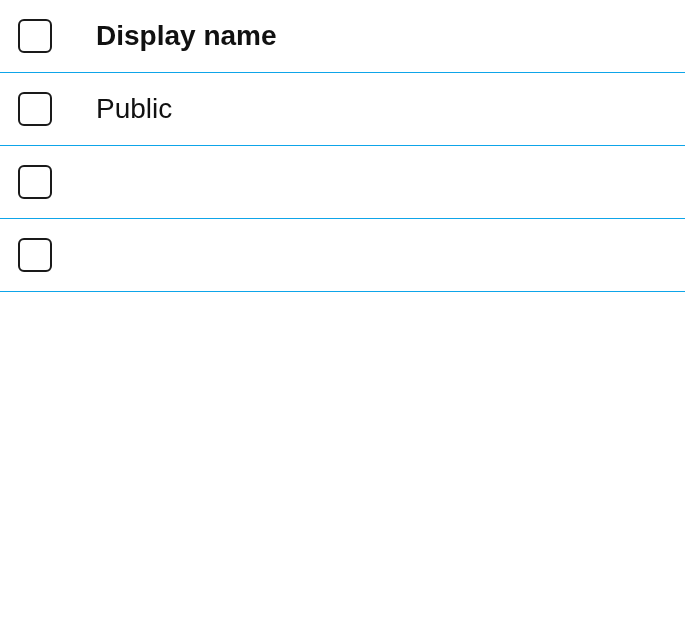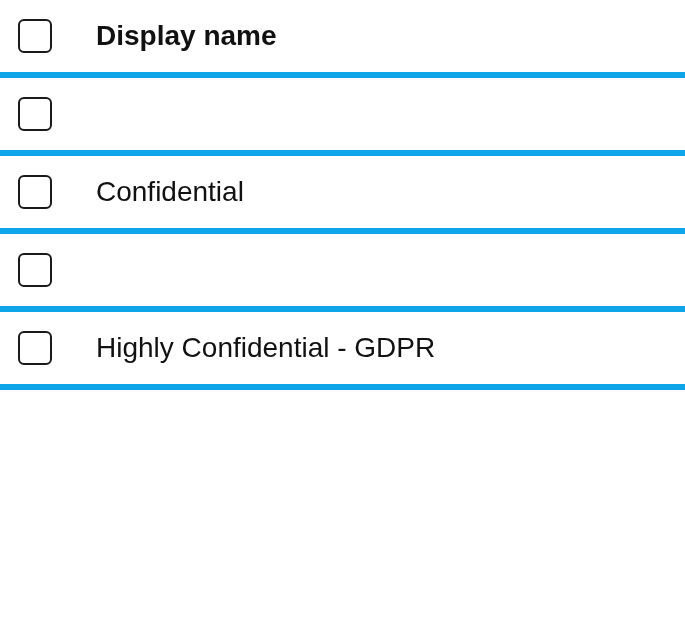--- a/index.html
+++ b/index.html
@@ -6,21 +6,21 @@
     body {
       font-family: "Segoe UI", Arial, sans-serif;
       background: #fff;
       width: 685px;
     }
     .list { width: 100%; }
     .row {
       display: flex;
       align-items: center;
       padding: 19px 18px 19px 18px;
-      border-bottom: 6px solid #0ea5e9;
+      border-bottom: 1px solid #0ea5e9;
       gap: 44px;
     }
     .row:first-child {
       border-top: none;
     }
     .checkbox {
       width: 34px;
       height: 34px;
       min-width: 34px;
       border: 2.5px solid #1a1a1a;
@@ -53,25 +53,21 @@
 </head>
 <body>
 
 <div class="list">
   <div class="row header">
     <input type="checkbox" class="checkbox" style="">
     <span class="label">Display name</span>
   </div>
   <div class="row">
     <input type="checkbox" class="checkbox" style="">
-  </div>
-  <div class="row">
-    <input type="checkbox" class="checkbox" style="">
-    <span class="label">Confidential</span>
+    <span class="label">Public</span>
   </div>
   <div class="row">
     <input type="checkbox" class="checkbox" style="">
   </div>
   <div class="row">
     <input type="checkbox" class="checkbox" style="">
-    <span class="label">Highly Confidential - GDPR</span>
   </div>
 </div>
 
 </body></html>

